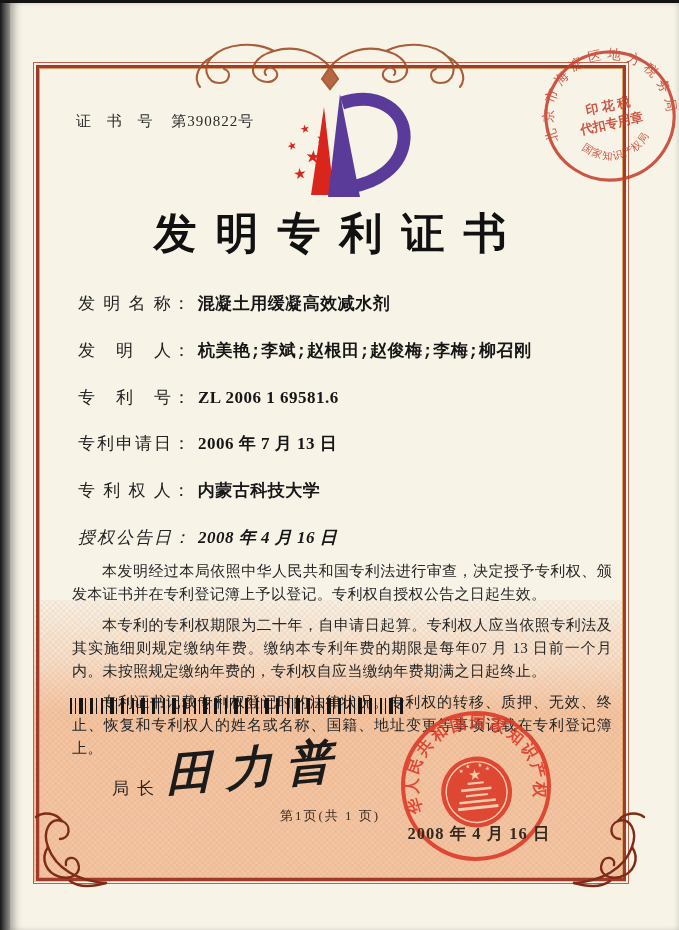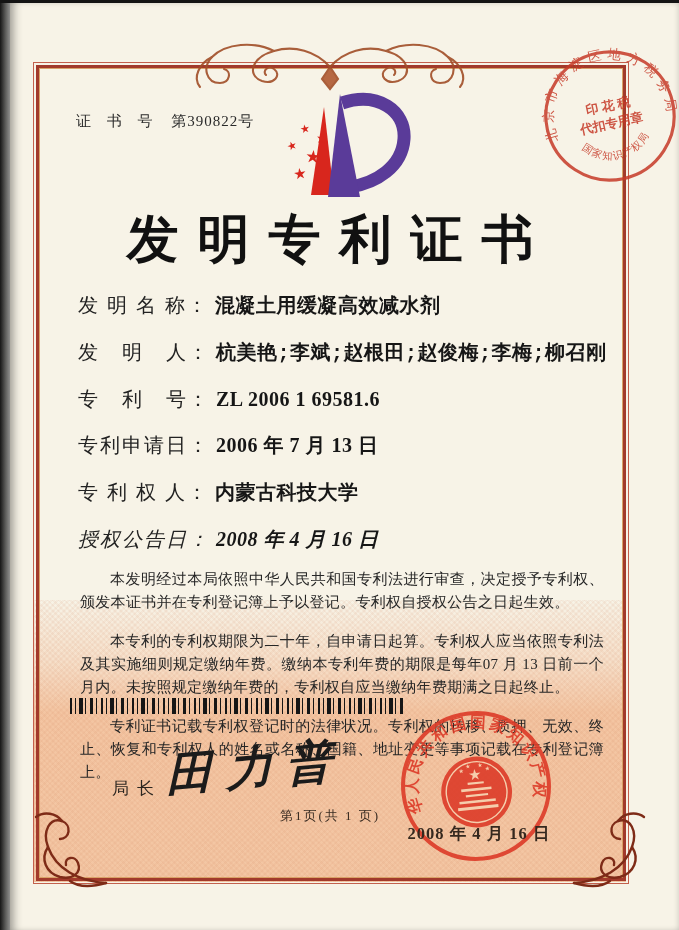--- a/index.html
+++ b/index.html
@@ -18,28 +18,28 @@
       linear-gradient(180deg, rgba(244,205,176,0) 0%, rgba(245,204,172,.5) 22%, rgba(243,193,156,.92) 40%, rgba(243,196,160,.95) 100%);}
   .border-outer{position:absolute;left:23px;top:59px;width:594px;height:820px;
     border:1px solid #c3604c;z-index:1;}
   .border-inner{position:absolute;left:2px;top:2px;right:2px;bottom:2px;
     border:3px solid #a23a2b;box-shadow:inset 0 0 0 1px #d8a267;}
   .orn{position:absolute;z-index:2;}
   .content{position:absolute;z-index:3;color:#1f1f1f;}
   .cert-no{left:66px;top:109px;font-size:15px;letter-spacing:1px;color:#2a2a2a;}
   .cert-no .lbl{letter-spacing:6px;margin-right:8px;}
   .logo-wrap{left:268px;top:88px;width:134px;height:114px;}
-  .title{left:23px;top:202px;width:594px;text-align:center;font-size:52px;font-weight:700;
+  .title{left:23px;top:202px;width:594px;text-align:center;font-size:43px;font-weight:700;
     letter-spacing:19px;text-indent:19px;color:#111;}
-  .frow{left:68px;font-size:20px;white-space:nowrap;}
+  .frow{left:68px;font-size:17px;white-space:nowrap;}
   .frow .flabel{color:#222;letter-spacing:2px;}
   .frow .fvalue{color:#161616;font-weight:600;margin-left:6px;letter-spacing:.5px;}
   .bodytext{left:54px;top:549px;width:556px;font-size:15px;line-height:23px;color:#262626;
     text-align:justify;}
-  .bodytext p{margin:16px;text-indent:2em;letter-spacing:.3px;}
+  .bodytext p{margin:8px;text-indent:2em;letter-spacing:.3px;}
   .barcode{left:60px;top:695px;width:333px;height:16px;z-index:3;
     background:repeating-linear-gradient(90deg,
       #161616 0 2px, transparent 2px 5px,
       #161616 5px 6px, transparent 6px 9px,
       #161616 9px 13px, transparent 13px 15px,
       #161616 15px 16px, transparent 16px 20px,
       #161616 20px 23px, transparent 23px 26px,
       #161616 26px 27px, transparent 27px 31px);}
   .director{left:102px;top:774px;font-size:17px;letter-spacing:8px;color:#2c2620;}
   .signature{left:156px;top:734px;font-size:46px;font-weight:700;font-style:italic;

